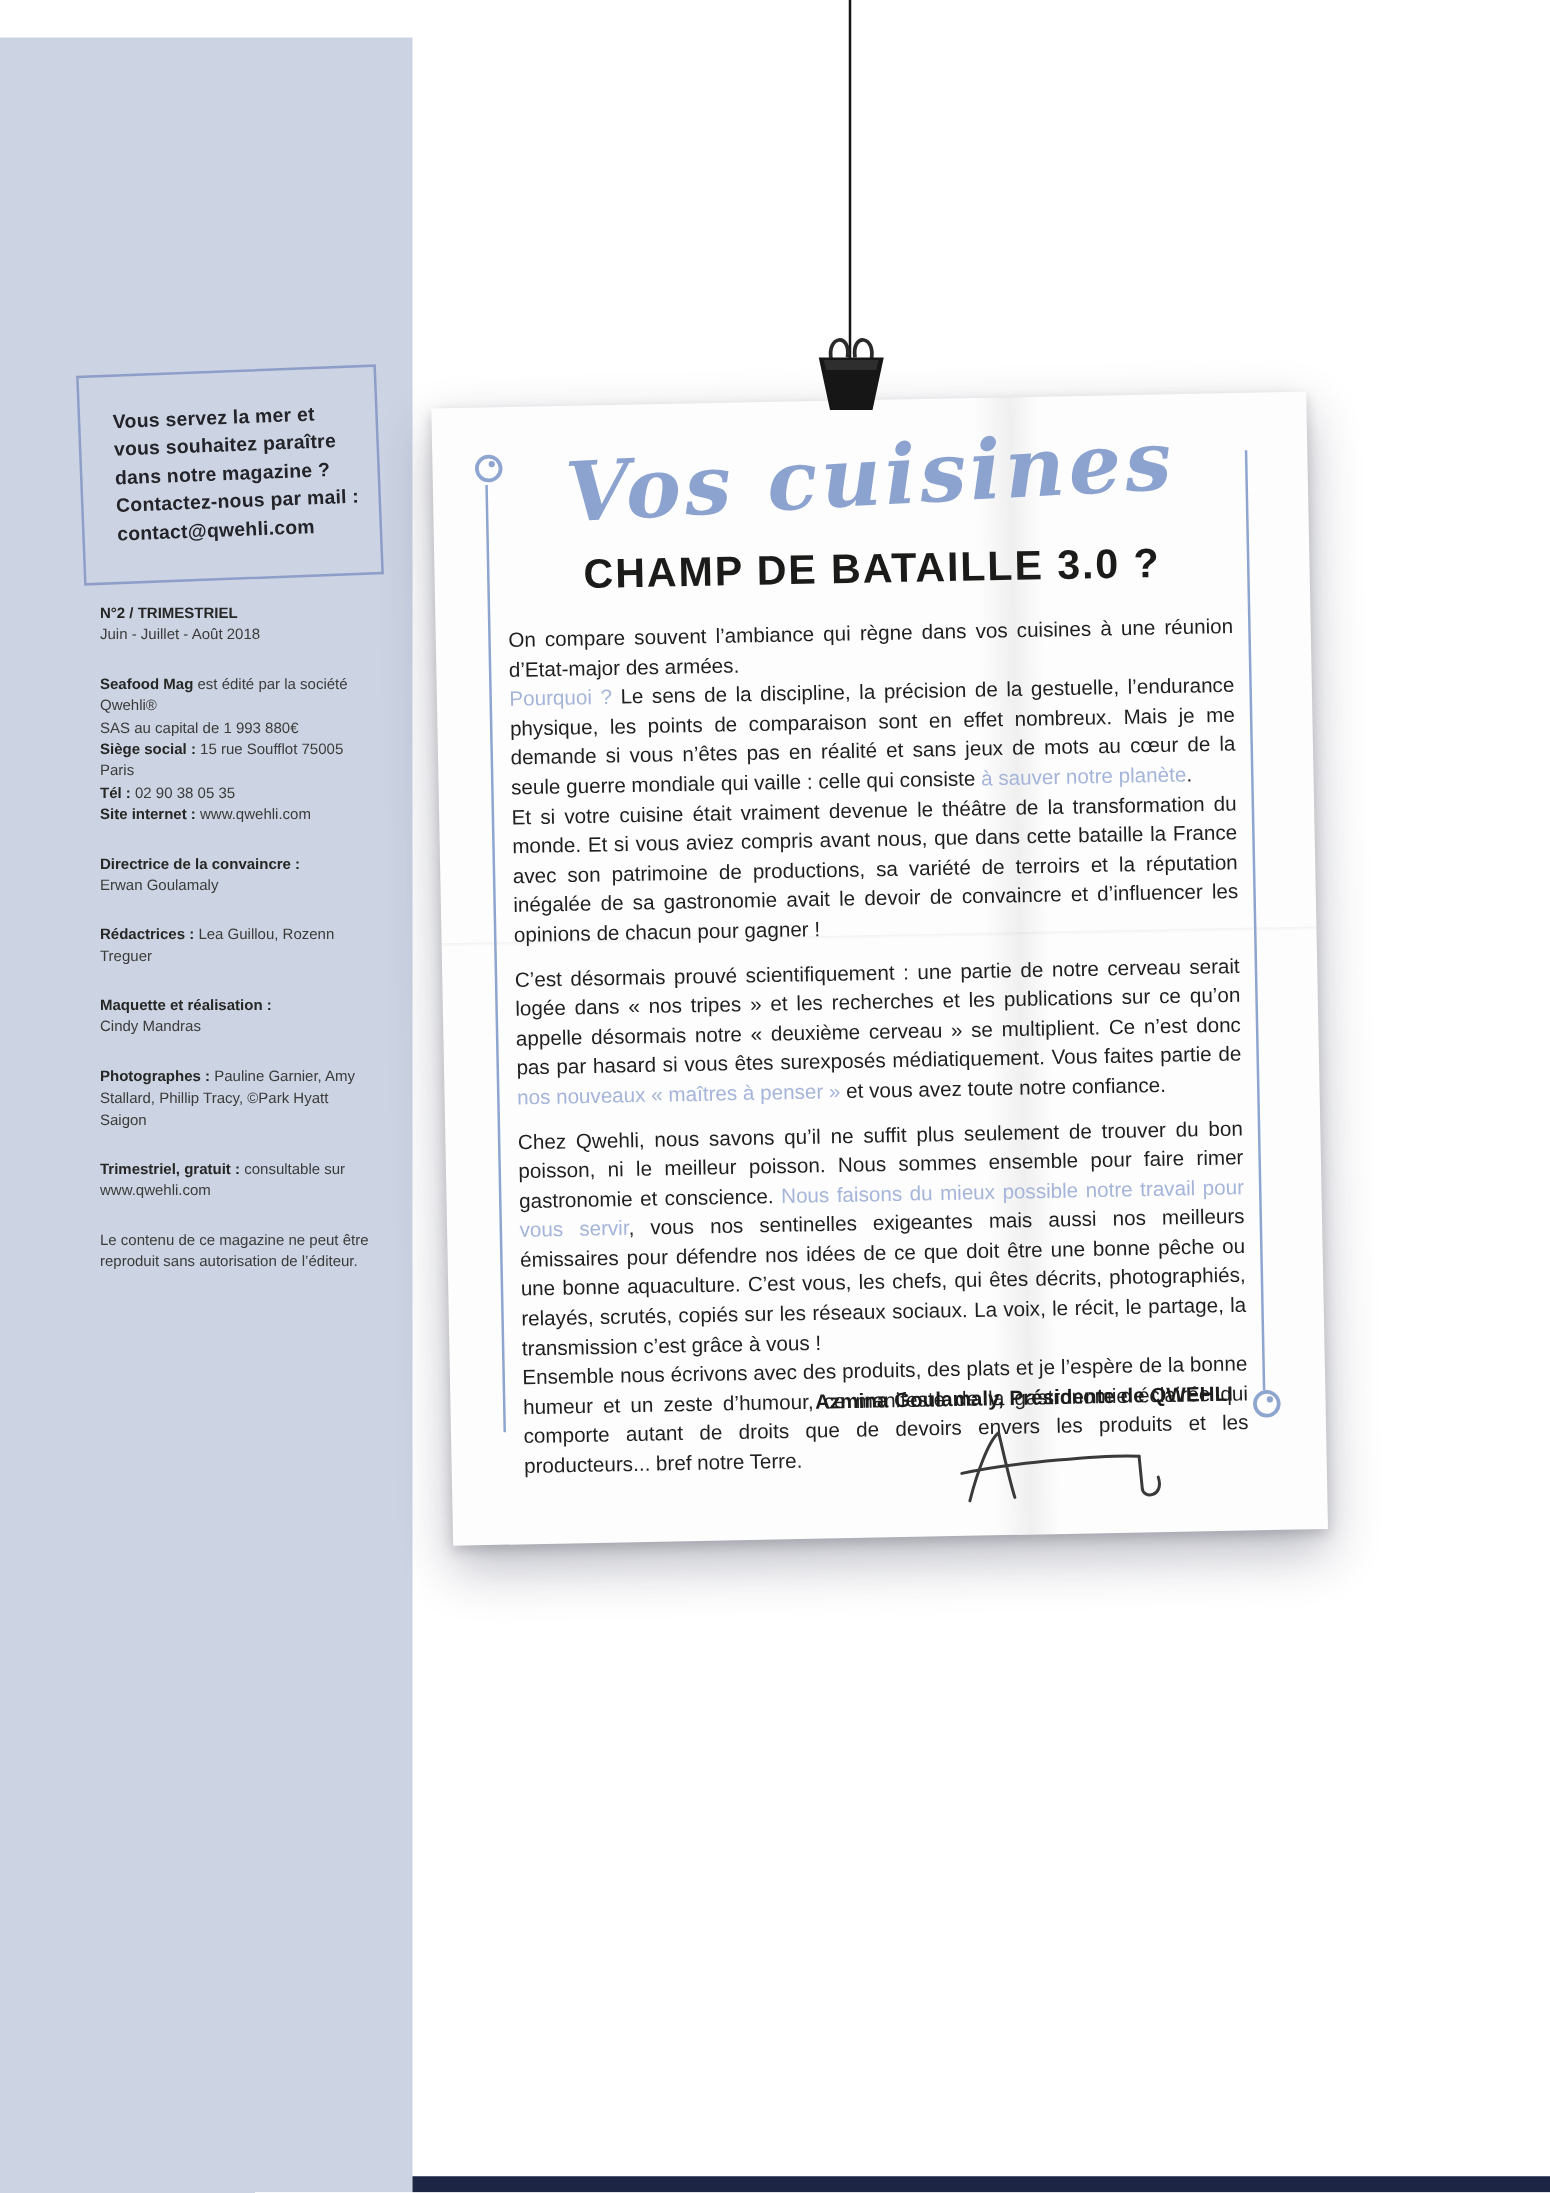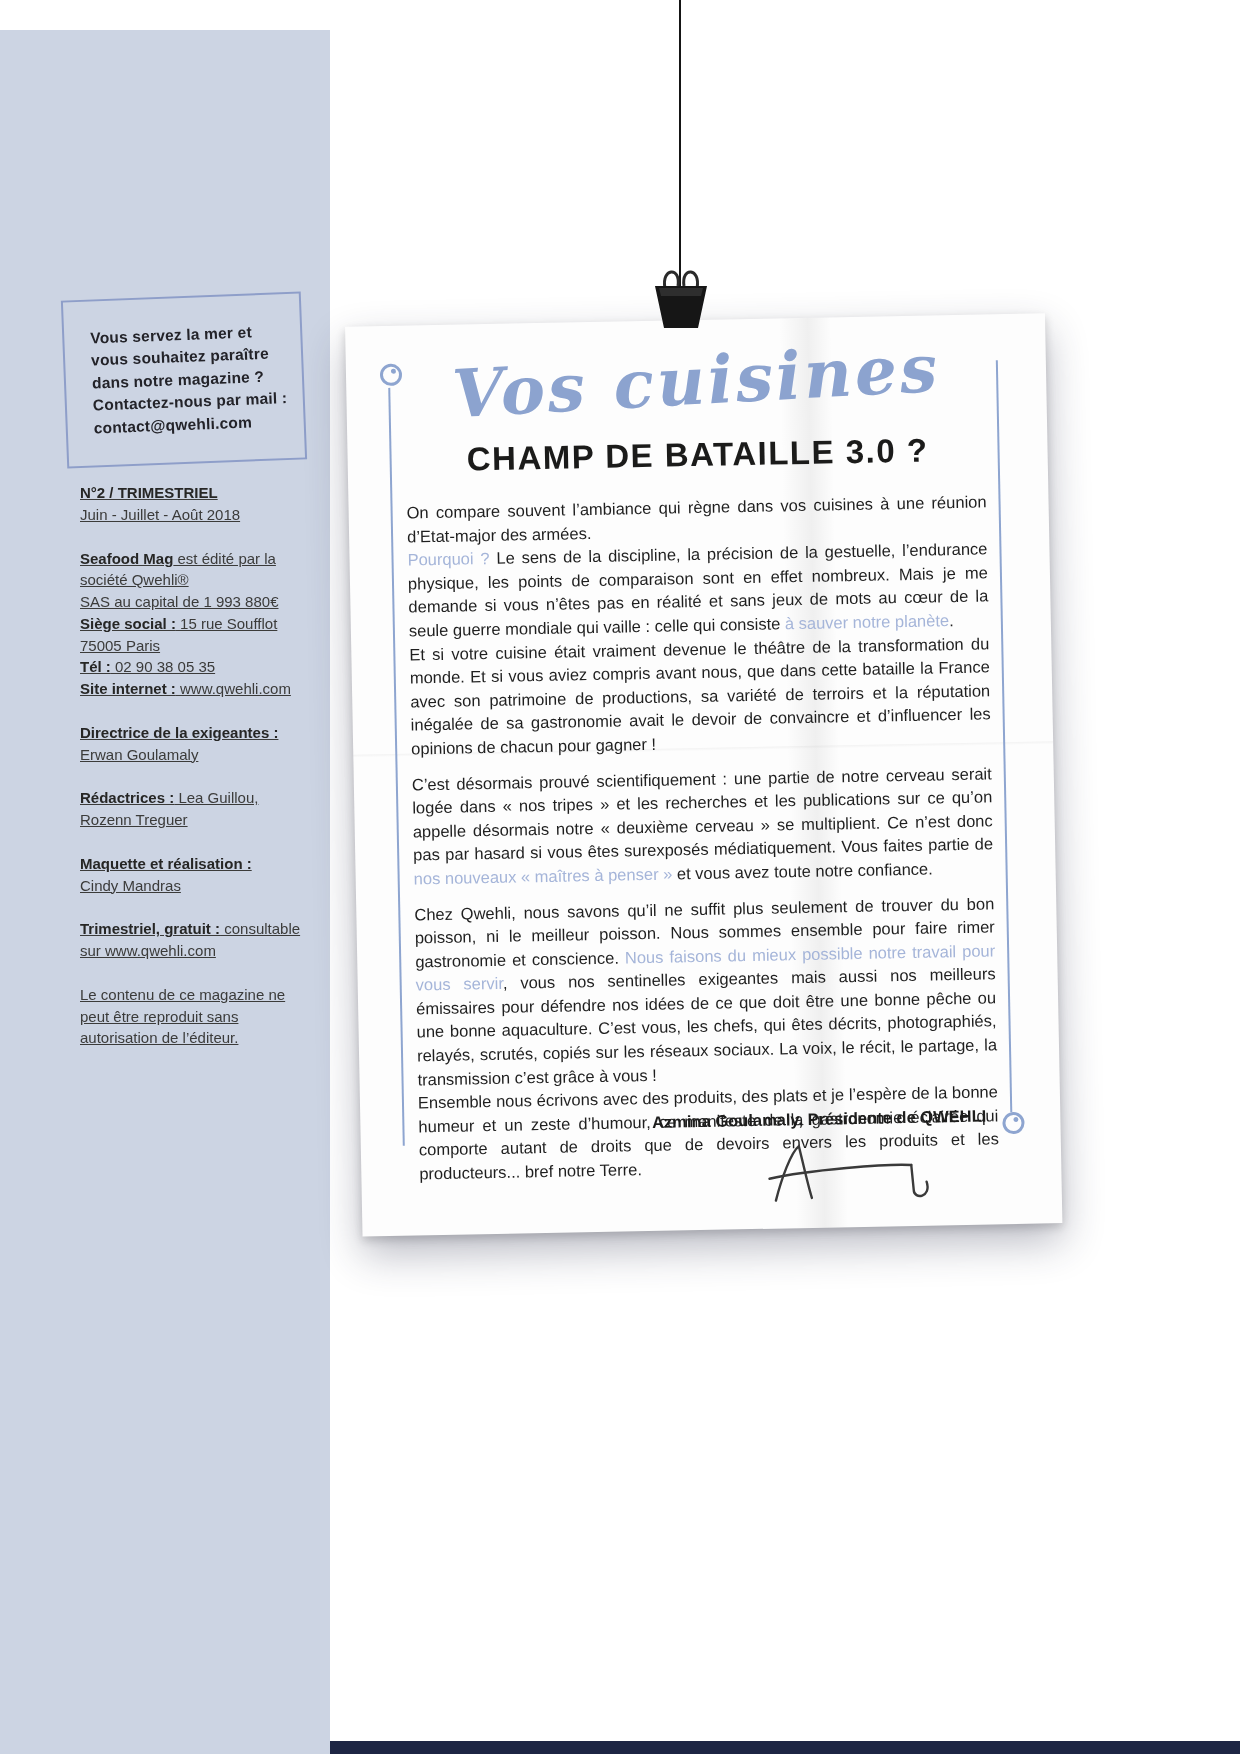--- a/index.html
+++ b/index.html
@@ -5,21 +5,21 @@
   html,body{margin:0;padding:0;background:#ffffff;}
   #root{position:relative;width:1240px;height:1754px;background:#ffffff;
         font-family:"Liberation Sans",sans-serif;overflow:hidden;}
 
   
   .sidebar{position:absolute;left:0;top:30px;width:330px;height:1724px;background:#ccd4e3;}
   .contact-box{position:absolute;left:64px;top:266px;width:240px;border:2px solid #8e9ec9;
         transform:rotate(-2.2deg);padding:26px 14px 26px 26px;box-sizing:border-box;
         font-weight:bold;font-size:15.5px;line-height:1.45;color:#232329;letter-spacing:.2px;}
   .sidebar-blocks{position:absolute;left:80px;top:452px;width:222px;
-        font-size:15px;line-height:1.45;color:#3b3b3a;text-decoration:underline;}
+        font-size:12px;line-height:1.45;color:#3b3b3a;}
   .sidebar-blocks .block{margin-bottom:22px;}
   .sidebar-blocks .b{font-weight:bold;color:#262625;}
 
   
   .string{position:absolute;left:679px;top:0;width:2px;height:300px;background:#151515;}
   .clip{position:absolute;left:651px;top:266px;width:60px;height:66px;}
 
   
   .paper{position:absolute;left:345px;top:320px;width:700px;height:910px;background:#fdfdfd;
         transform:rotate(-1.1deg);transform-origin:50% 0;
@@ -60,23 +60,24 @@
 
 <div id="root">
 
   <div class="sidebar">
     <div class="contact-box">
       <span>Vous servez la mer et<br>vous souhaitez paraître<br>dans notre magazine ?<br>Contactez-nous par mail :<br>contact@qwehli.com</span>
     </div>
     <div class="sidebar-blocks">
         <div class="block"><span class="b">N°2 / TRIMESTRIEL</span><br><span>Juin - Juillet - Août 2018</span></div>
         <div class="block"><span class="b">Seafood Mag</span><span> est édité par la société Qwehli®</span><br><span>SAS au capital de 1 993 880€</span><br><span class="b">Siège social :</span><span> 15 rue Soufflot 75005 Paris</span><br><span class="b">Tél :</span><span> 02 90 38 05 35</span><br><span class="b">Site internet :</span><span> www.qwehli.com</span></div>
-        <div class="block"><span class="b">Directrice de la exigeantes :</span><br><span>Erwan Goulamaly</span></div>
+        <div class="block"><span class="b">Directrice de la convaincre :</span><br><span>Erwan Goulamaly</span></div>
         <div class="block"><span class="b">Rédactrices :</span><span> Lea Guillou, Rozenn Treguer</span></div>
         <div class="block"><span class="b">Maquette et réalisation :</span><br><span>Cindy Mandras</span></div>
+        <div class="block"><span class="b">Photographes :</span><span> Pauline Garnier, Amy Stallard, Phillip Tracy, ©Park Hyatt Saigon</span></div>
         <div class="block"><span class="b">Trimestriel, gratuit :</span><span> consultable sur www.qwehli.com</span></div>
         <div class="block"><span>Le contenu de ce magazine ne peut être reproduit sans autorisation de l’éditeur.</span></div>
       </div>
   </div>
 
   <div class="string"></div>
 
   <div class="paper">
     <div class="fold-v"></div>
     <div class="fold-h"></div>

